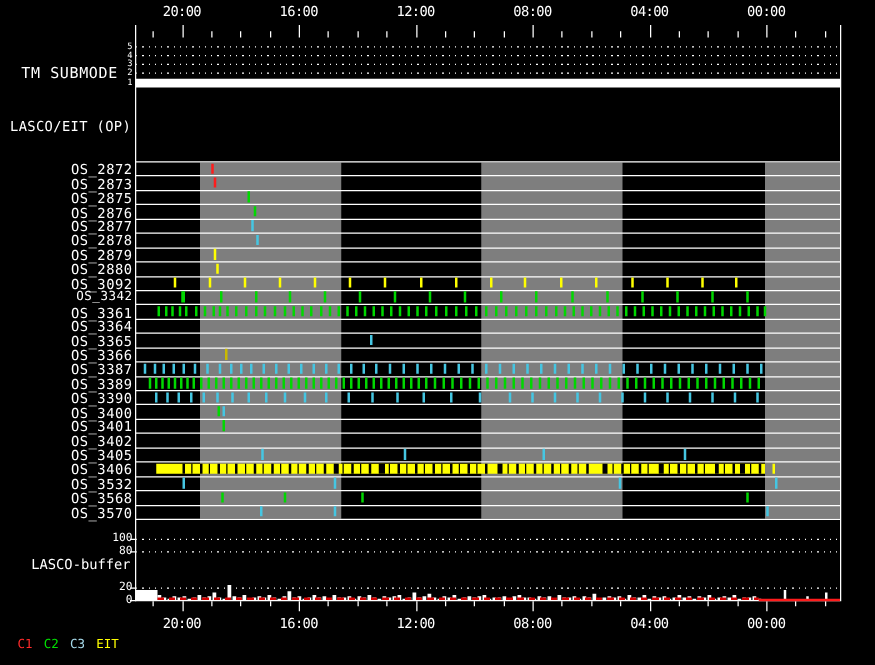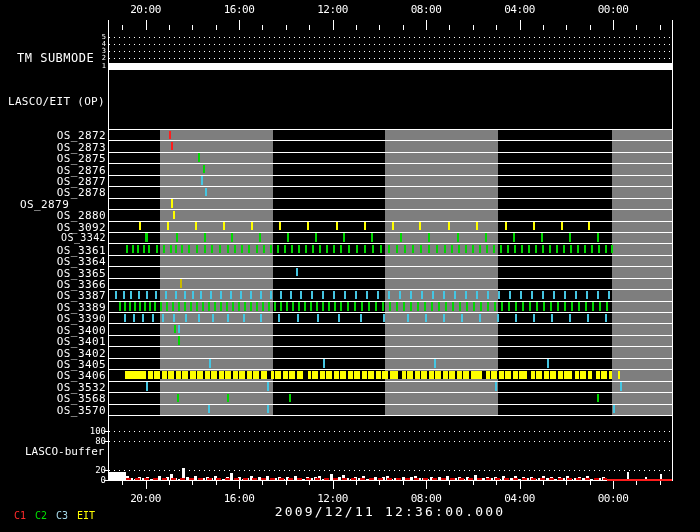--- a/index.html
+++ b/index.html
@@ -8,21 +8,20 @@
   #screen div{position:absolute;box-sizing:border-box;}
   .lbl{white-space:pre;}
 </style>
 </head>
 <body>
 
 <div id="screen">
   <div class="lbl" style="left:17px;top:51px;font-size:12px;letter-spacing:.5px;">TM SUBMODE</div>
   <div class="lbl" style="left:8px;top:95px;font-size:11px;letter-spacing:.3px;">LASCO/EIT (OP)</div>
   <div class="lbl" style="left:25px;top:445px;font-size:11px;">LASCO-buffer</div>
-  <div class="lbl" style="left:108px;top:504px;width:564px;text-align:center;font-size:13px;letter-spacing:2.2px;">2009/12/11 12:36:00.000</div>
   <div id="gfx" style="left:0;top:0;width:700px;height:532px;">
       <div class="lbl" style="left: 121.5px; top: 3px; width: 48px; text-align: center; font-size: 11px; letter-spacing: -0.5px;">20:00</div>
       <div class="lbl" style="left: 121.5px; top: 492px; width: 48px; text-align: center; font-size: 11px; letter-spacing: -0.5px;">20:00</div>
       <div class="lbl" style="left: 215px; top: 3px; width: 48px; text-align: center; font-size: 11px; letter-spacing: -0.5px;">16:00</div>
       <div class="lbl" style="left: 215px; top: 492px; width: 48px; text-align: center; font-size: 11px; letter-spacing: -0.5px;">16:00</div>
       <div class="lbl" style="left: 308.5px; top: 3px; width: 48px; text-align: center; font-size: 11px; letter-spacing: -0.5px;">12:00</div>
       <div class="lbl" style="left: 308.5px; top: 492px; width: 48px; text-align: center; font-size: 11px; letter-spacing: -0.5px;">12:00</div>
       <div class="lbl" style="left: 402px; top: 3px; width: 48px; text-align: center; font-size: 11px; letter-spacing: -0.5px;">08:00</div>
       <div class="lbl" style="left: 402px; top: 492px; width: 48px; text-align: center; font-size: 11px; letter-spacing: -0.5px;">08:00</div>
       <div class="lbl" style="left: 495.5px; top: 3px; width: 48px; text-align: center; font-size: 11px; letter-spacing: -0.5px;">04:00</div>
@@ -121,21 +120,21 @@
       <div class="lbl" style="left: 20px; top: 140.66px; width: 86px; text-align: right; font-size: 11px; letter-spacing: 0.4px;">OS_2873</div>
       <div style="left: 171px; top: 141.94px; width: 2px; height: 8.44px; background: rgb(255, 28, 28);"></div>
       <div class="lbl" style="left: 20px; top: 152.1px; width: 86px; text-align: right; font-size: 11px; letter-spacing: 0.4px;">OS_2875</div>
       <div style="left: 198px; top: 153.38px; width: 2px; height: 8.44px; background: rgb(0, 216, 0);"></div>
       <div class="lbl" style="left: 20px; top: 163.54px; width: 86px; text-align: right; font-size: 11px; letter-spacing: 0.4px;">OS_2876</div>
       <div style="left: 203px; top: 164.82px; width: 2px; height: 8.44px; background: rgb(0, 216, 0);"></div>
       <div class="lbl" style="left: 20px; top: 174.98px; width: 86px; text-align: right; font-size: 11px; letter-spacing: 0.4px;">OS_2877</div>
       <div style="left: 201px; top: 176.26px; width: 2px; height: 8.44px; background: rgb(69, 198, 226);"></div>
       <div class="lbl" style="left: 20px; top: 186.42px; width: 86px; text-align: right; font-size: 11px; letter-spacing: 0.4px;">OS_2878</div>
       <div style="left: 205px; top: 187.7px; width: 2px; height: 8.44px; background: rgb(69, 198, 226);"></div>
-      <div class="lbl" style="left: 20px; top: 197.86px; width: 86px; text-align: left; font-size: 11px; letter-spacing: 0.4px;">OS_2879</div>
+      <div class="lbl" style="left: 20px; top: 197.86px; width: 86px; text-align: right; font-size: 11px; letter-spacing: 0.4px;">OS_2879</div>
       <div style="left: 171px; top: 199.14px; width: 2px; height: 8.44px; background: rgb(255, 255, 0);"></div>
       <div class="lbl" style="left: 20px; top: 209.3px; width: 86px; text-align: right; font-size: 11px; letter-spacing: 0.4px;">OS_2880</div>
       <div style="left: 173px; top: 210.58px; width: 2px; height: 8.44px; background: rgb(255, 255, 0);"></div>
       <div class="lbl" style="left: 20px; top: 220.74px; width: 86px; text-align: right; font-size: 11px; letter-spacing: 0.4px;">OS_3092</div>
       <div style="left: 139px; top: 222.02px; width: 2px; height: 8.44px; background: rgb(255, 255, 0);"></div>
       <div style="left: 167px; top: 222.02px; width: 2px; height: 8.44px; background: rgb(255, 255, 0);"></div>
       <div style="left: 195px; top: 222.02px; width: 2px; height: 8.44px; background: rgb(255, 255, 0);"></div>
       <div style="left: 223px; top: 222.02px; width: 2px; height: 8.44px; background: rgb(255, 255, 0);"></div>
       <div style="left: 251px; top: 222.02px; width: 2px; height: 8.44px; background: rgb(255, 255, 0);"></div>
       <div style="left: 279px; top: 222.02px; width: 2px; height: 8.44px; background: rgb(255, 255, 0);"></div>

